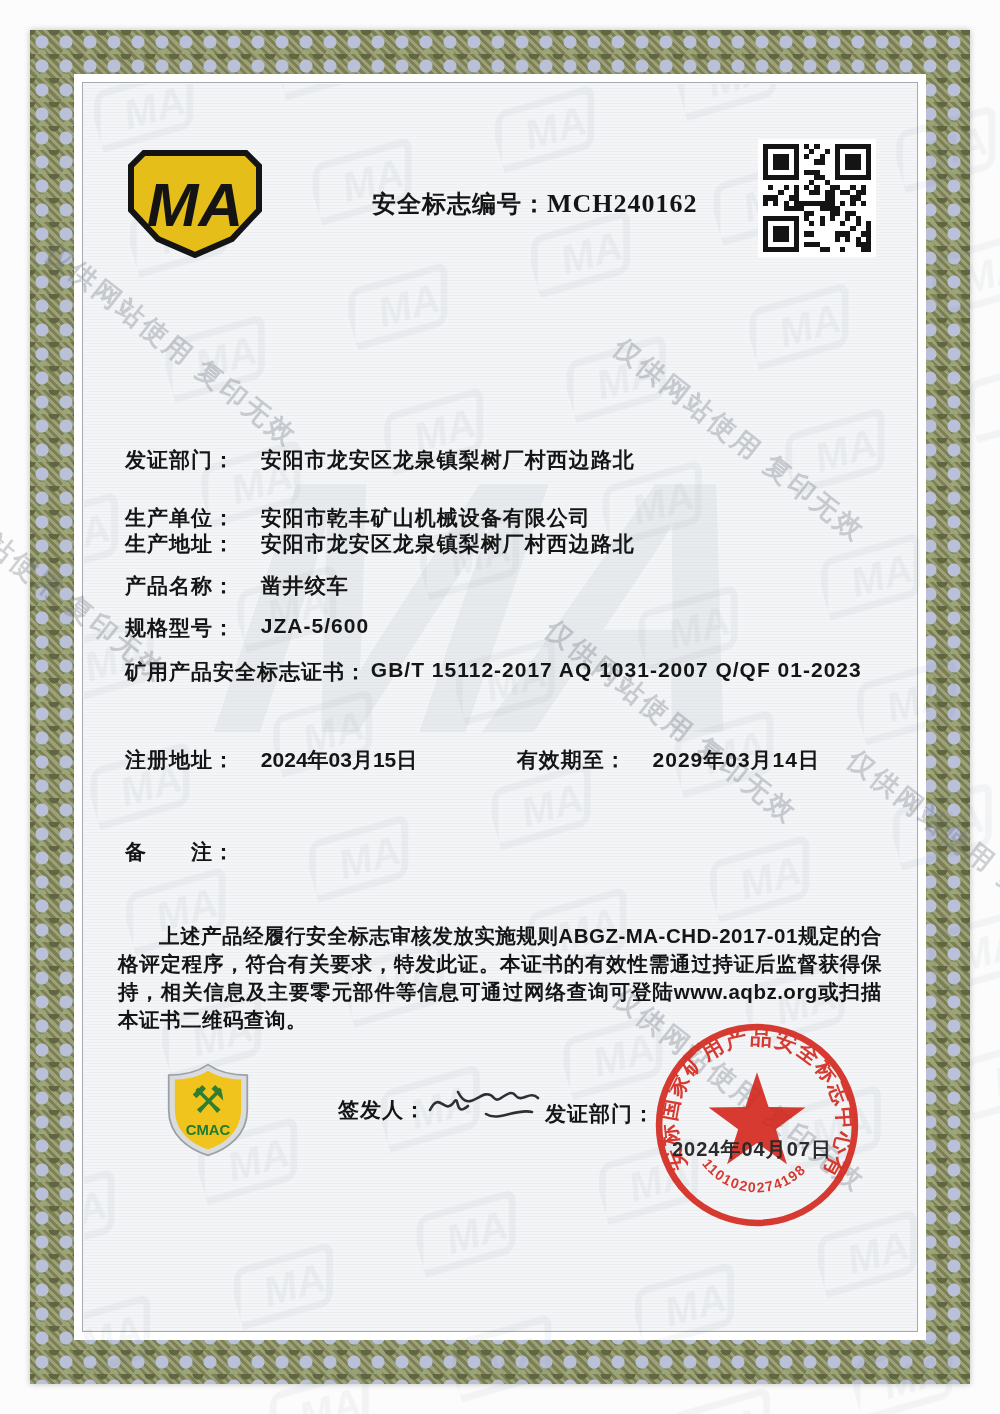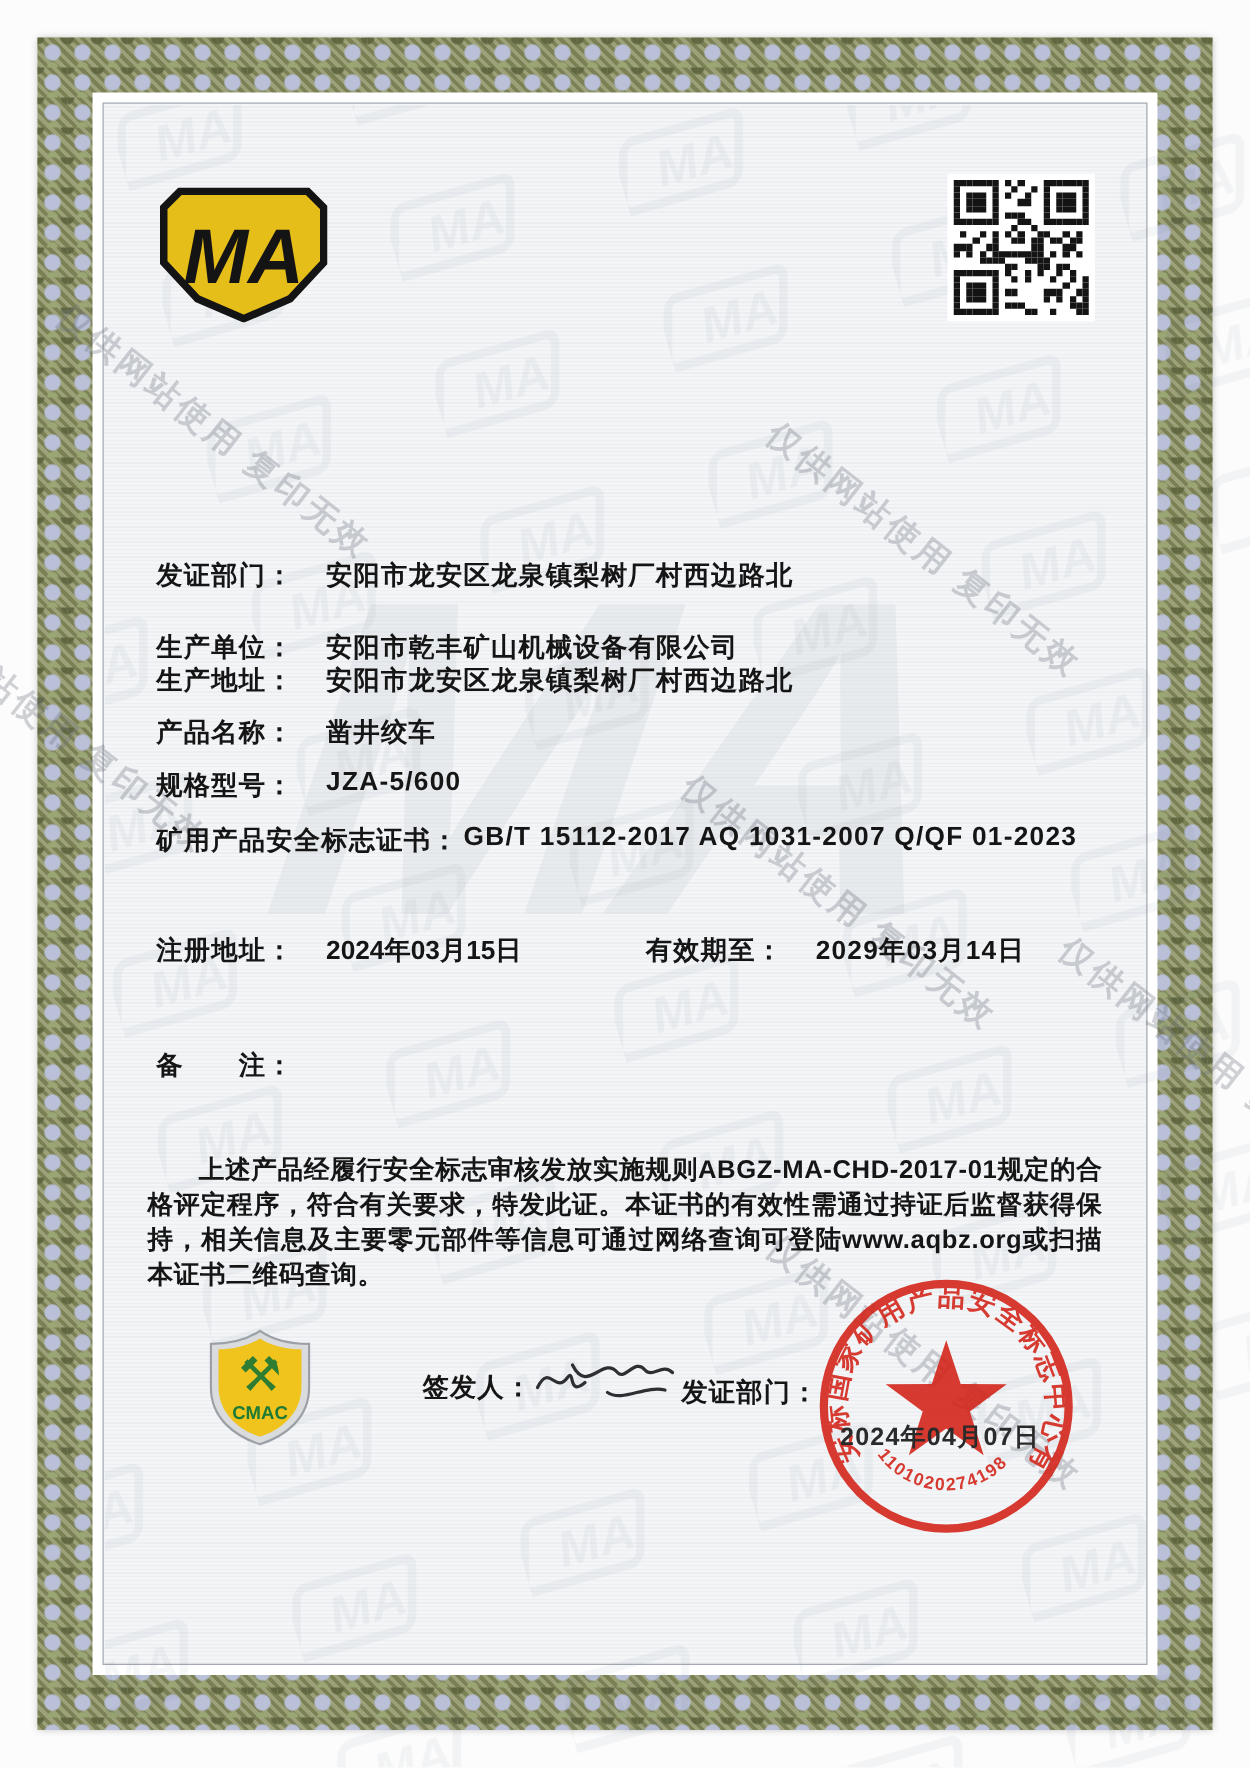--- a/index.html
+++ b/index.html
@@ -85,20 +85,23 @@
   <span class="wm-text" style="left:628px;top:980px">仅供网站使用 复印无效</span>
   <div class="wm-big">MA</div>
 
   <div class="content">
 
     <svg class="ma-logo" viewBox="0 0 134 108">
       <polygon points="16,3 118,3 131,16 131,60 104,89 67,105 30,89 3,60 3,16" fill="#E6BE1A" stroke="#141414" stroke-width="6"></polygon>
       <text x="67" y="76" text-anchor="middle" font-size="62" font-weight="900" font-style="italic" fill="#141414">MA</text>
     </svg>
 
+    <div class="serial">
+      <span>安全标志编号：</span><span class="sv">MCH240162</span>
+    </div>
 
     <div class="qr">
         <div class="qgrid">
           <b style="grid-area: 1 / 1;"></b>
           <b style="grid-area: 1 / 2;"></b>
           <b style="grid-area: 1 / 3;"></b>
           <b style="grid-area: 1 / 4;"></b>
           <b style="grid-area: 1 / 5;"></b>
           <b style="grid-area: 1 / 6;"></b>
           <b style="grid-area: 1 / 7;"></b>

